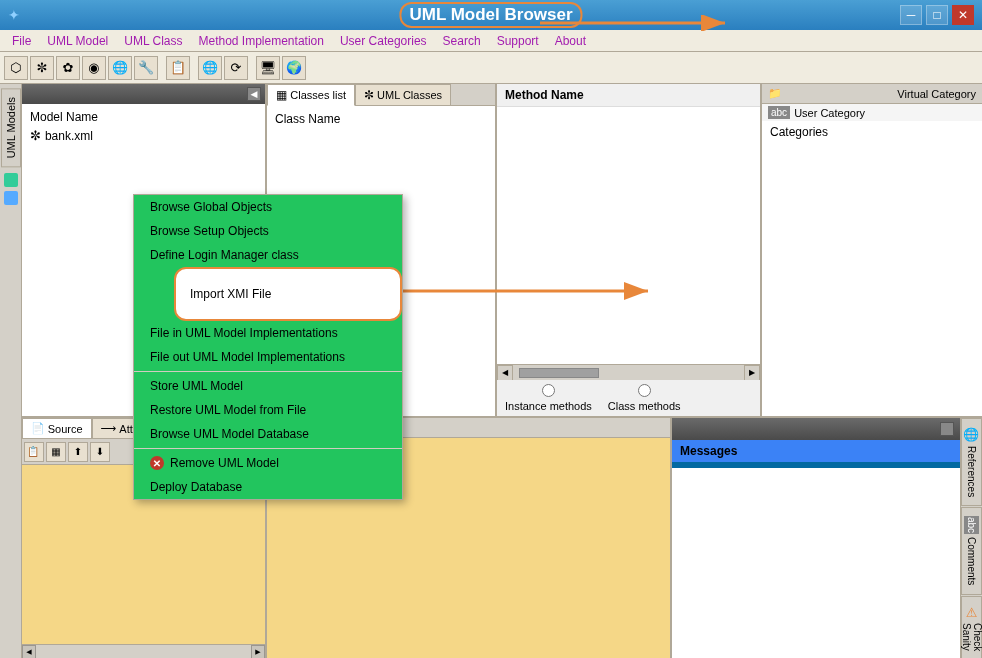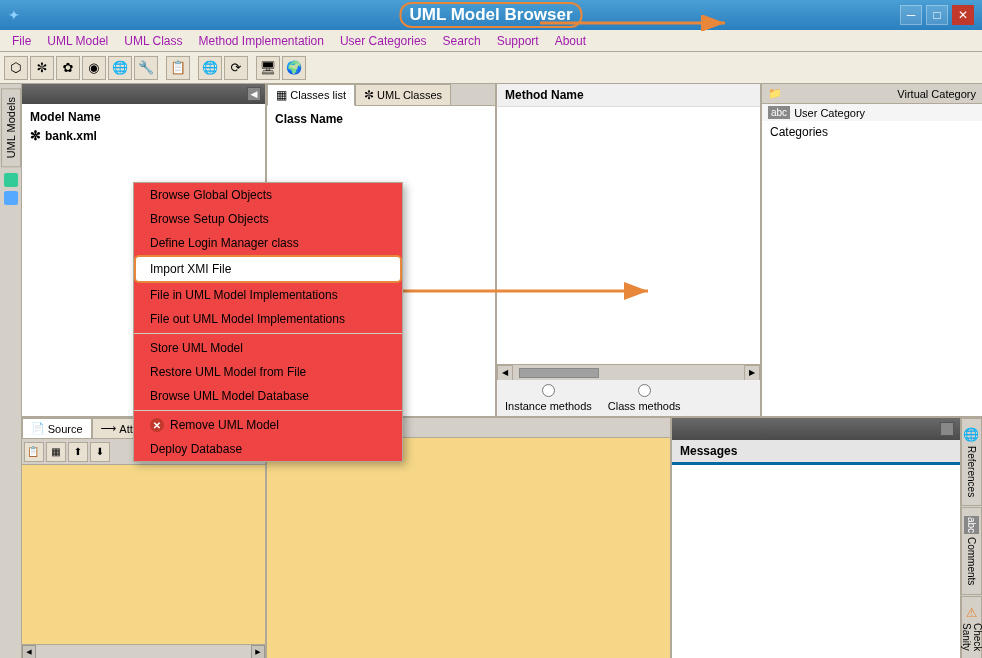--- a/index.html
+++ b/index.html
@@ -138,21 +138,20 @@
     }
     .tree-content {
       flex: 1;
       padding: 4px;
       background: white;
     }
     .tree-item {
       display: flex; align-items: center; gap: 4px;
       padding: 2px 4px; cursor: pointer;
       font-size: 12px;
-      font-weight: bold;
     }
     .tree-icon { font-size: 13px; }
 
     
     .classes-panel {
       width: 230px;
       background: #f5f5f5;
       border-right: 2px solid #b0a898;
       display: flex;
       flex-direction: column;
@@ -323,22 +322,22 @@
       padding: 0 6px;
     }
     .messages-header-btn {
       width: 14px; height: 14px;
       background: #888; border: 1px solid #555;
       margin-left: auto;
     }
     .messages-label {
       padding: 4px 8px;
       font-size: 12px;
-      background: #e5e5e5;
-      border-bottom: 3px solid #0369a1;
+      background: #3b82f6;
+      border-bottom: 6px solid #0369a1;
       font-weight: bold;
     }
     .messages-content {
       flex: 1;
       background: white;
     }
 
     
     .right-side-tabs {
       width: 22px;
@@ -354,44 +353,45 @@
       cursor: pointer;
       border: 1px solid #b0a898;
       margin-bottom: 1px;
       background: #d4d0c8;
       display: flex; align-items: center; gap: 3px;
     }
 
     
     .context-menu {
       position: absolute;
-      top: 182px;
+      top: 194px;
       left: 133px;
       width: 270px;
-      background: #ef4444;
+      background: #22c55e;
       border: 1px solid #b0a898;
       box-shadow: 3px 3px 8px rgba(0,0,0,0.3);
       z-index: 1000;
     }
     .ctx-item {
       padding: 5px 16px;
       font-size: 12px;
       cursor: pointer;
       color: #000;
     }
     .ctx-separator {
       height: 1px;
       background: #d0ccc0;
       margin: 2px 0;
     }
     .ctx-item.highlighted {
       background: #fff;
       border: 2px solid #e8873a;
-      border-radius: 5px;
-      padding: 5px 14px;
+      border-radius: 12px;
+      padding: 18px 14px;
+      margin-left: 40px;
     }
     .ctx-item.remove-item {
       display: flex; align-items: center; gap: 6px;
     }
     .remove-icon {
       width: 14px; height: 14px;
       background: #c0392b;
       border-radius: 50%;
       display: inline-flex;
       align-items: center; justify-content: center;

